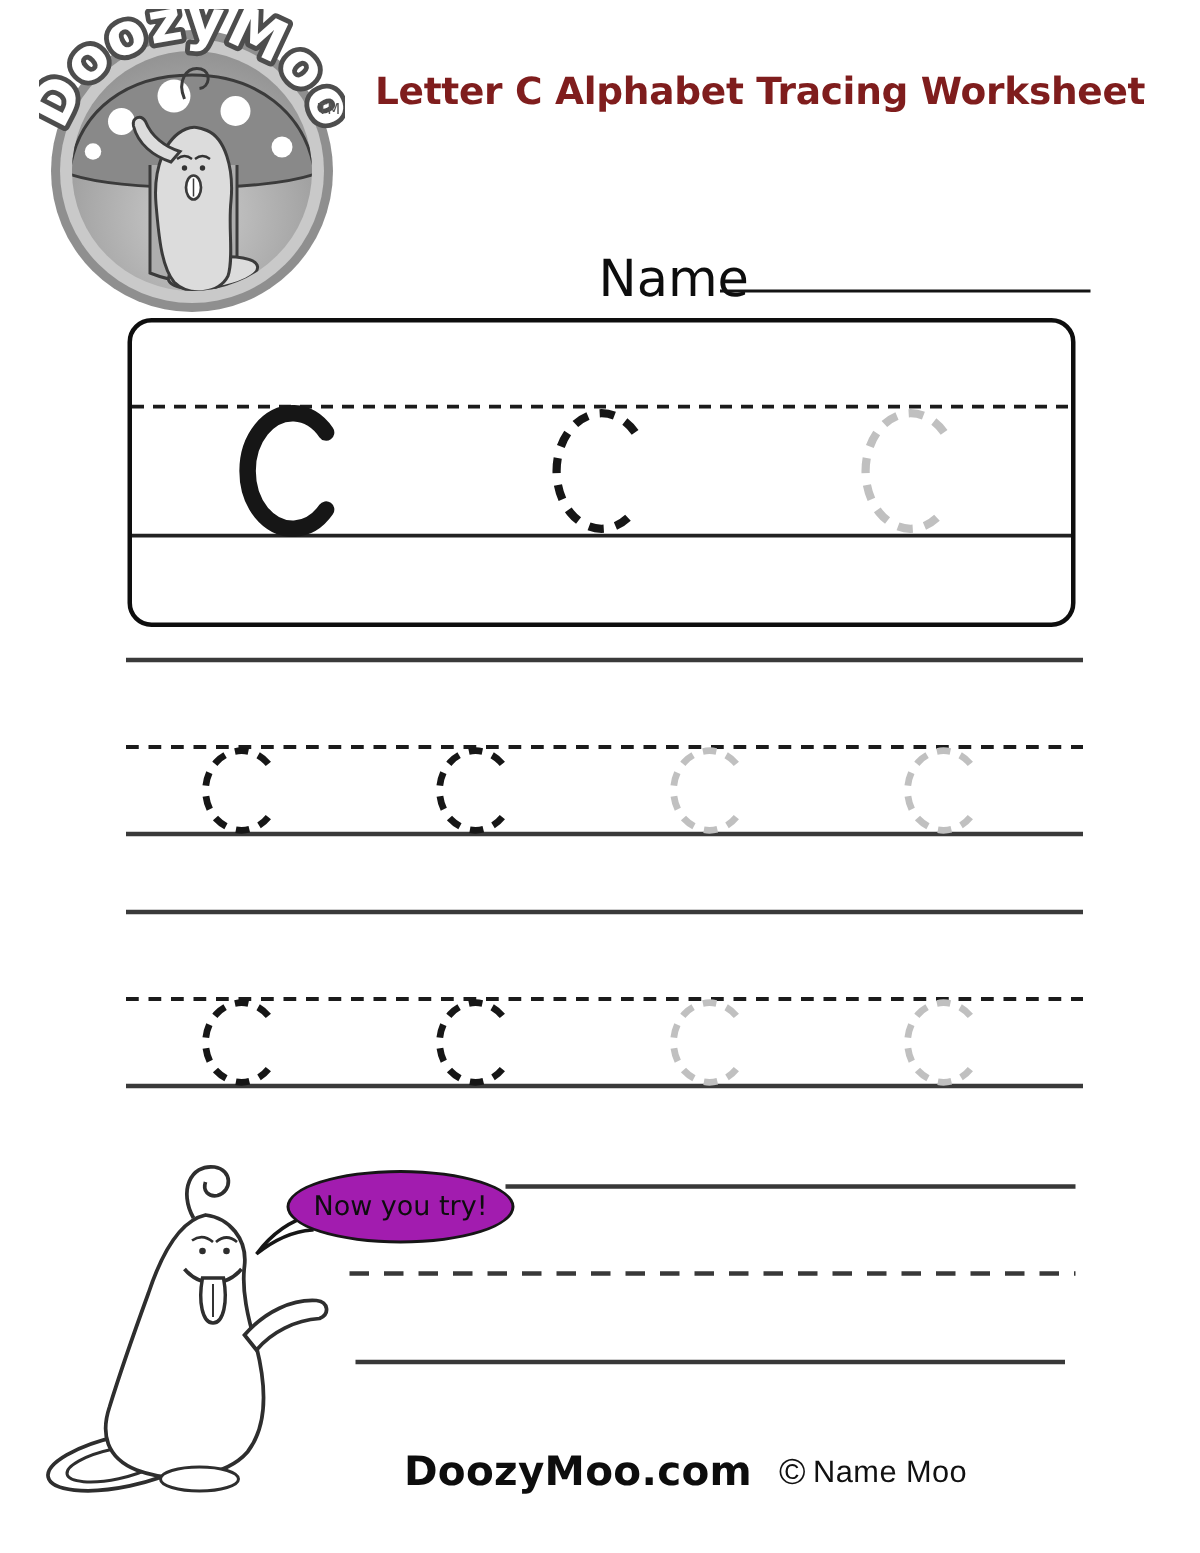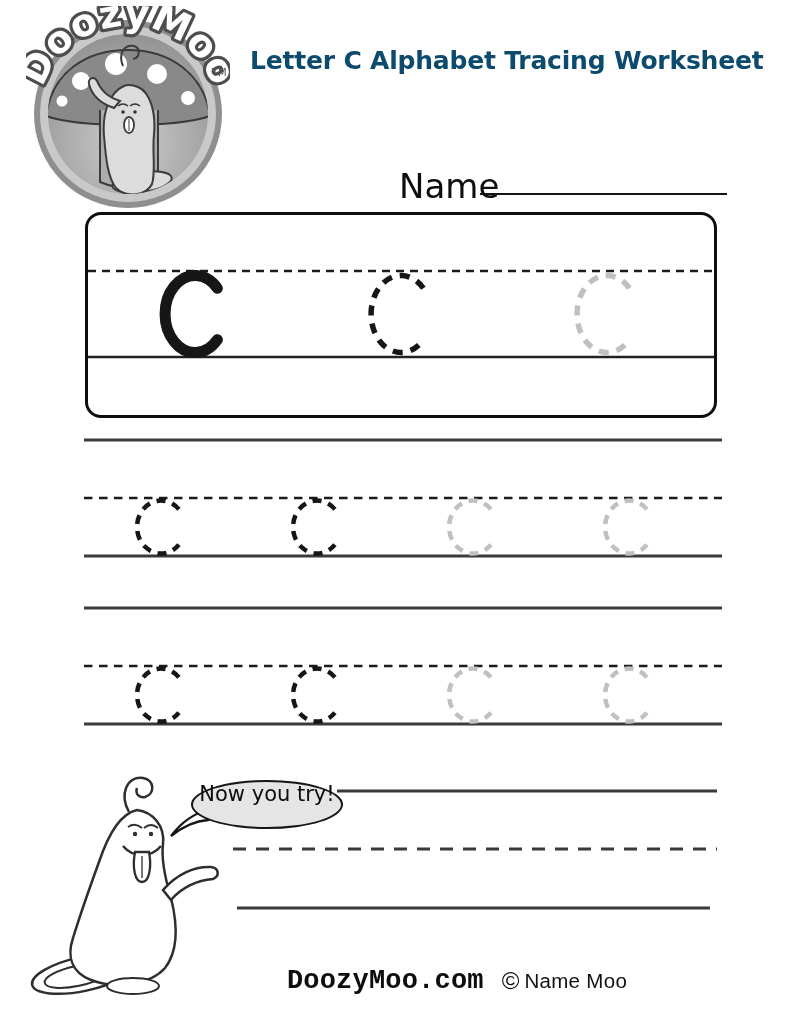--- a/index.html
+++ b/index.html
@@ -5,41 +5,41 @@
   html,body{margin:0;padding:0;}
   body{
     width:800px;height:1035px;background:#ffffff;position:relative;overflow:hidden;
     font-family:"DejaVu Sans", sans-serif;color:#111;
   }
   .abs{position:absolute;}
   
   .logo{left:26px;top:6px;width:204px;height:204px;}
   
   .titles{left:250px;top:46px;width:520px;}
-  .title-1{font-size:25px;font-weight:bold;letter-spacing:-0.2px;color:#0c4a6e;margin:0;}
+  .title-1{font-size:25px;font-weight:bold;letter-spacing:-0.2px;color:#7f1d1d;margin:0;}
   .title-2{font-size:23px;font-weight:normal;color:#0d0d0d;margin:7px 0 0 0;}
   
   .name-label{left:399px;top:166px;font-size:34px;color:#0d0d0d;}
   .name-line{left:480px;top:193px;width:247px;height:0;border-top:2.5px solid #141414;}
   
   .example-box{left:85px;top:212px;width:632px;height:206px;border:3px solid #0e0e0e;border-radius:16px;box-sizing:border-box;}
   .example-box svg{position:absolute;left:0;top:0;}
   
   .row-svg{left:82px;width:642px;height:126px;}
   .row-1{top:436px;}
   .row-2{top:604px;}
   
   .bubble{left:191px;top:780px;width:148px;height:45px;border:2.5px solid #161616;border-radius:50%;
-          display:flex;justify-content:center;font-size:21px;color:#0d0d0d;background:#e5e5e5;z-index:3;}
+          display:flex;align-items:center;justify-content:center;font-size:18px;color:#0d0d0d;background:#a21caf;z-index:3;}
   .bubble-tail{left:168px;top:804px;width:42px;height:38px;z-index:2;}
   .bottom-lines{left:0;top:778px;width:800px;height:140px;}
   .worm{left:25px;top:770px;width:205px;height:228px;}
   
   .footer{left:0;top:966px;width:800px;display:flex;justify-content:center;align-items:center;gap:18px;transform:translateX(57px);}
-  .site{font-size:27px;font-weight:bold;color:#0d0d0d;letter-spacing:0.2px;font-family:Liberation Mono, monospace;}
+  .site{font-size:27px;font-weight:bold;color:#0d0d0d;letter-spacing:0.2px;}
   .copyright{display:flex;align-items:center;gap:5px;font-family:"Liberation Sans", sans-serif;color:#111;}
   .copy-symbol{font-size:24px;line-height:1;}
   .copy-owner{font-size:20.5px;letter-spacing:0.3px;}
 </style>
 </head>
 <body>
 
 <svg class="abs logo" viewBox="0 0 204 204">
   <defs>
     <radialGradient id="badgeBg" cx="0.5" cy="0.68" r="0.78">

